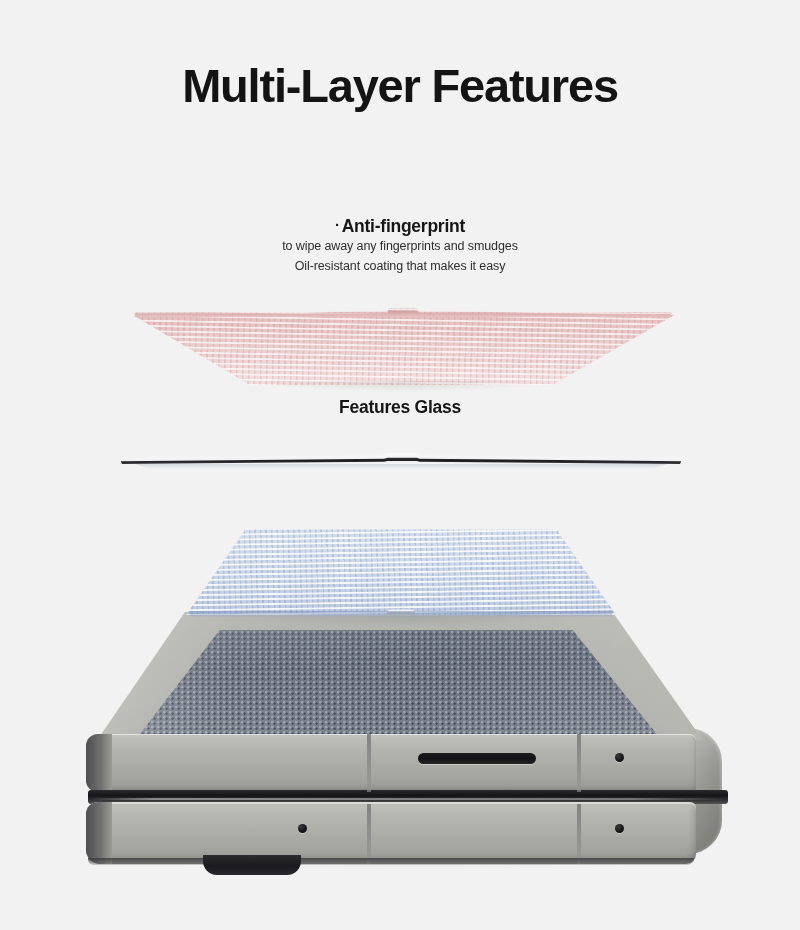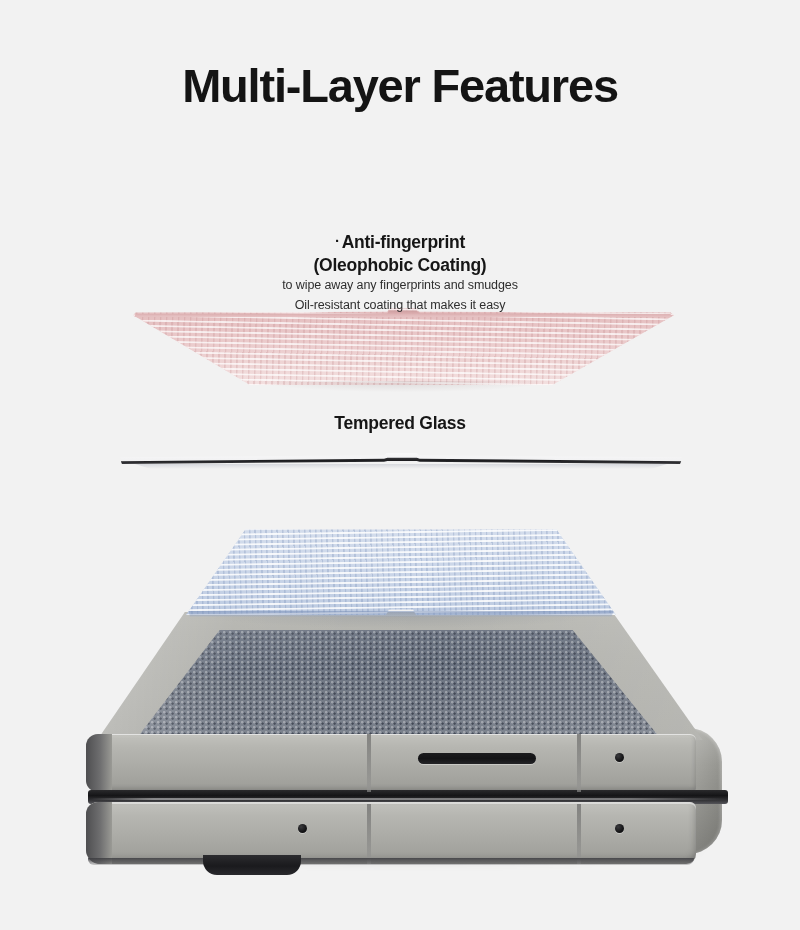--- a/index.html
+++ b/index.html
@@ -47,21 +47,20 @@
     letter-spacing: -0.2px;
   }
 
   
   .feature-label {
     position: absolute;
     width: 800px;
     left: 0;
     text-align: center;
     z-index: 40;
-    margin-top: 16px;
   }
   .feature-title {
     font-size: 17.5px;
     font-weight: 700;
     color: #161616;
     line-height: 23px;
     letter-spacing: -0.25px;
   }
   .feature-title .bullet {
     font-size: 15px;
@@ -443,33 +442,32 @@
 <body style="background: rgb(242, 242, 242);">
 
 <div class="stage">
 
   <div class="page-title">Multi-Layer Features</div>
 
   <div class="feature-label" id="label-oleophobic">
     <div class="feature-title">
       <span class="bullet">·</span><span>Anti-fingerprint</span>
     </div>
-    <div class="feature-title">(Oleophobic Coating)</div>
     <div class="feature-desc" style="margin-top:0">to wipe away any fingerprints and smudges</div>
     <div class="feature-desc">Oil-resistant coating that makes it easy</div>
   </div>
 
   <div class="layer-oleophobic">
     <div class="pink-body"></div>
     <div class="pink-topedge"></div>
     <div class="pink-shadow"></div>
   </div>
 
   <div class="feature-label" id="label-glass">
-    <div class="feature-title">Tempered Glass</div>
+    <div class="feature-title">Features Glass</div>
   </div>
 
   <div class="layer-glass">
     <div class="glass-sheet"></div>
     <div class="glass-edge"></div>
     <div class="glass-underglow"></div>
   </div>
 
 
   <div class="layer-abfilm">

